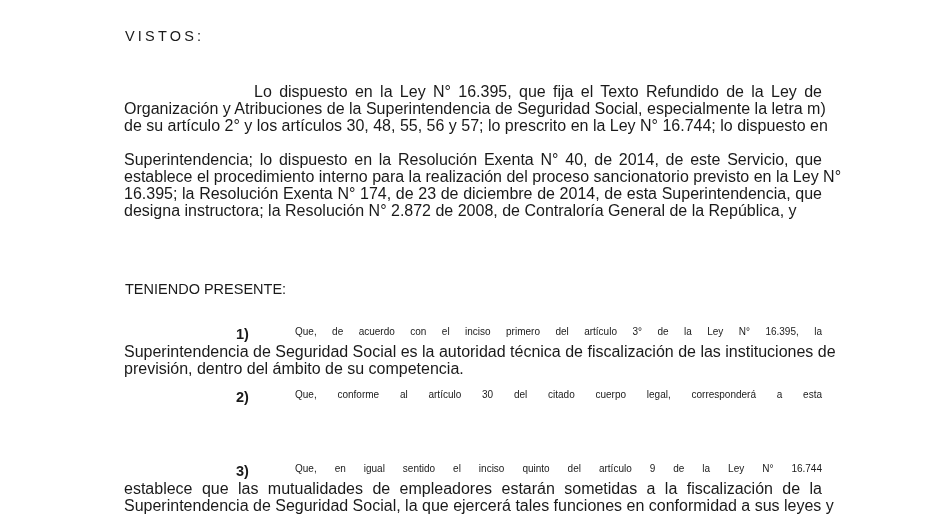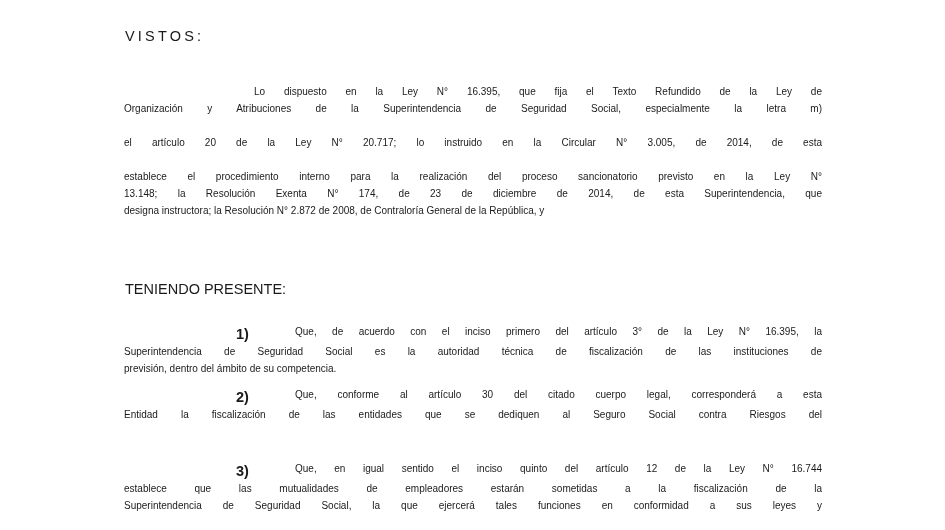--- a/index.html
+++ b/index.html
@@ -7,55 +7,55 @@
       width: 945px; height: 530px; overflow: hidden; position: relative;
       font-family: "Liberation Sans", sans-serif; color: #1a1a1a;
     }
     .page { position: absolute; left: 0; top: 0; width: 945px; height: 530px; }
     .heading {
       position: absolute; left: 125px; font-size: 14.5px; letter-spacing: 0px;
     }
     #vistos { top: 28px; letter-spacing: 3.2px; }
     #teniendo { top: 281px; }
     .line {
-      position: absolute; left: 124px; width: 698px; font-size: 10px;
+      position: absolute; left: 124px; width: 698px; font-size: 16px;
       line-height: 17px; white-space: nowrap; text-align: justify;
       text-align-last: justify;
     }
     .line.last { text-align-last: left; }
     .line.indent { left: 254px; width: 568px; }
     .num {
       position: absolute; left: 236px; font-size: 14.5px; font-weight: bold;
     }
     .numtext { position: absolute; left: 295px; width: 527px; font-size: 10px;
       white-space: nowrap; text-align: justify; text-align-last: justify; }
   </style>
 </head>
 <body>
 
 <div class="page">
 
   <div id="vistos" class="heading">VISTOS:</div>
 
   <div class="line indent" style="top:83px">Lo dispuesto en la Ley N° 16.395, que fija el Texto Refundido de la Ley de</div>
   <div class="line" style="top:100px">Organización y Atribuciones de la Superintendencia de Seguridad Social, especialmente la letra m)</div>
-  <div class="line" style="top:134px">el artículo 20 de la Ley N° 20.717; lo instruido en la Circular N° 3.005, de 2014, de esta</div>
+  <div class="line" style="top:117px">de su artículo 2° y los artículos 30, 48, 55, 56 y 57; lo prescrito en la Ley N° 16.744; lo dispuesto en</div>
+  <div class="line" style="top:151px">Superintendencia; lo dispuesto en la Resolución Exenta N° 40, de 2014, de este Servicio, que</div>
   <div class="line" style="top:168px">establece el procedimiento interno para la realización del proceso sancionatorio previsto en la Ley N°</div>
-  <div class="line" style="top:185px">13.148; la Resolución Exenta N° 174, de 23 de diciembre de 2014, de esta Superintendencia, que</div>
+  <div class="line" style="top:185px">16.395; la Resolución Exenta N° 174, de 23 de diciembre de 2014, de esta Superintendencia, que</div>
   <div class="line last" style="top:202px">designa instructora; la Resolución N° 2.872 de 2008, de Contraloría General de la República, y</div>
 
   <div id="teniendo" class="heading">TENIENDO PRESENTE:</div>
 
   <div class="num" style="top:326px">1)</div>
   <div class="numtext" style="top:326px">Que, de acuerdo con el inciso primero del artículo 3° de la Ley N° 16.395, la</div>
   <div class="line last" style="top:360px">previsión, dentro del ámbito de su competencia.</div>
   <div class="line" style="top:343px">Superintendencia de Seguridad Social es la autoridad técnica de fiscalización de las instituciones de</div>
 
   <div class="num" style="top:389px">2)</div>
   <div class="numtext" style="top:389px">Que, conforme al artículo 30 del citado cuerpo legal, corresponderá a esta</div>
-  <div class="line" style="top:406px">Entidad la fiscalización de las entidades que se dediquen al Seguro Social contra Riesgos del</div>
 
   <div class="num" style="top:463px">3)</div>
-  <div class="numtext" style="top:463px">Que, en igual sentido el inciso quinto del artículo 12 de la Ley N° 16.744</div>
+  <div class="numtext" style="top:463px">Que, en igual sentido el inciso quinto del artículo 9 de la Ley N° 16.744</div>
   <div class="line" style="top:480px">establece que las mutualidades de empleadores estarán sometidas a la fiscalización de la</div>
   <div class="line" style="top:497px">Superintendencia de Seguridad Social, la que ejercerá tales funciones en conformidad a sus leyes y</div>
 
 </div>
 
 </body></html>

